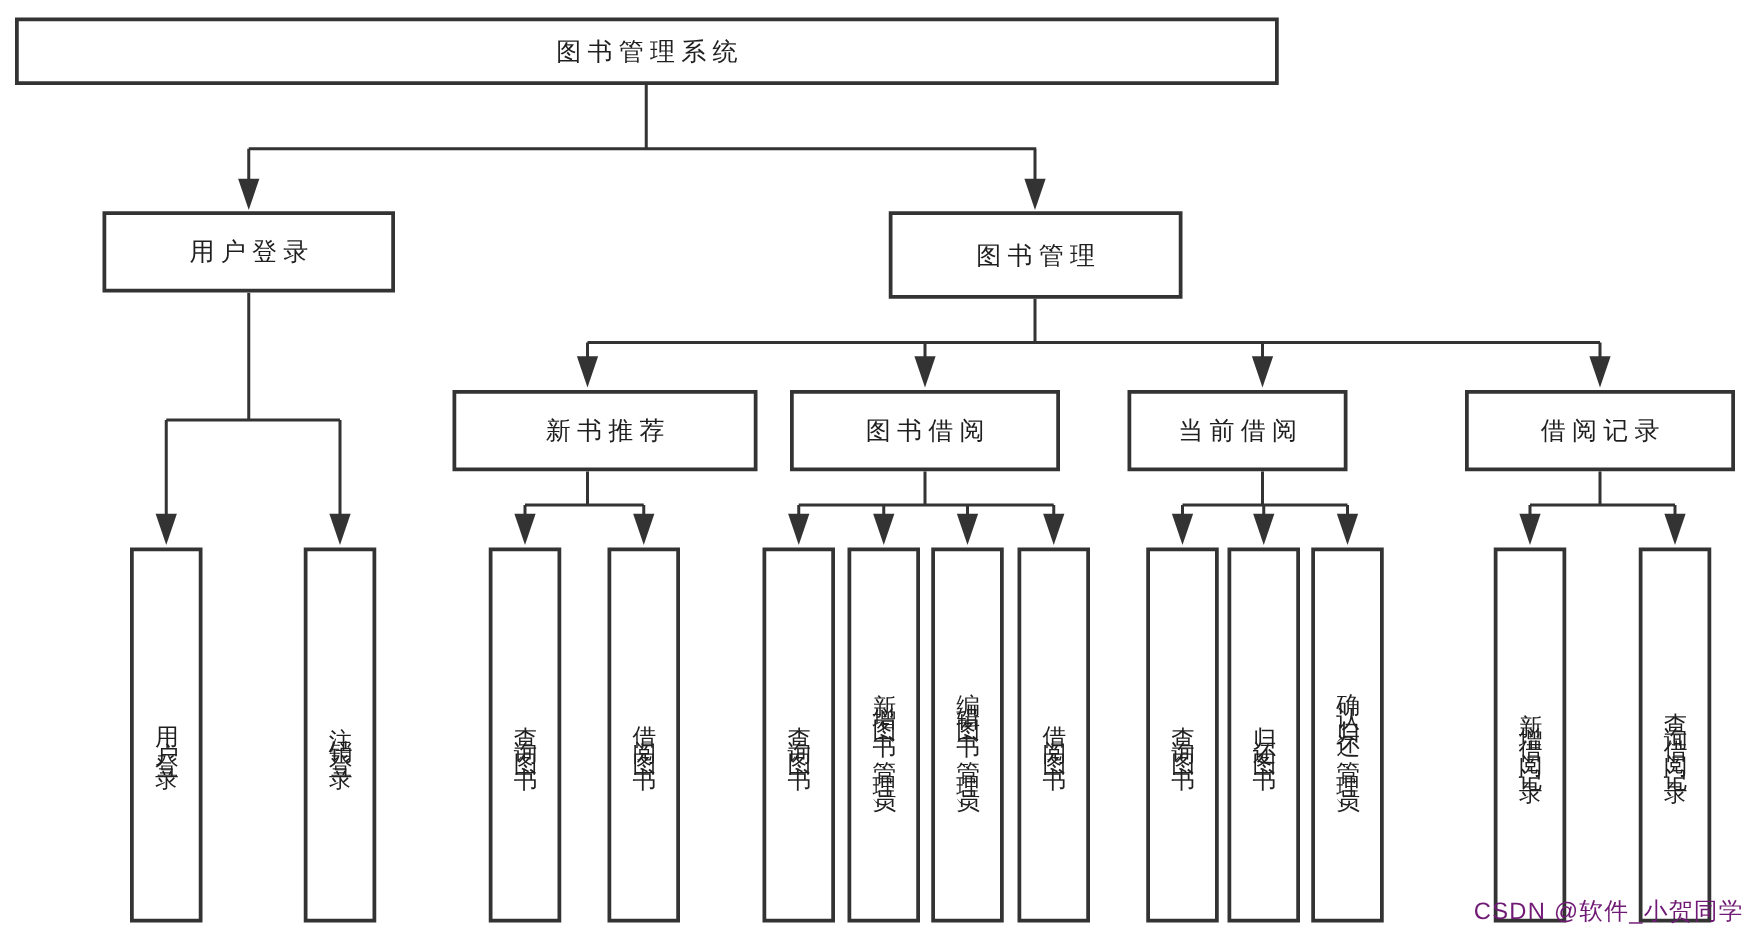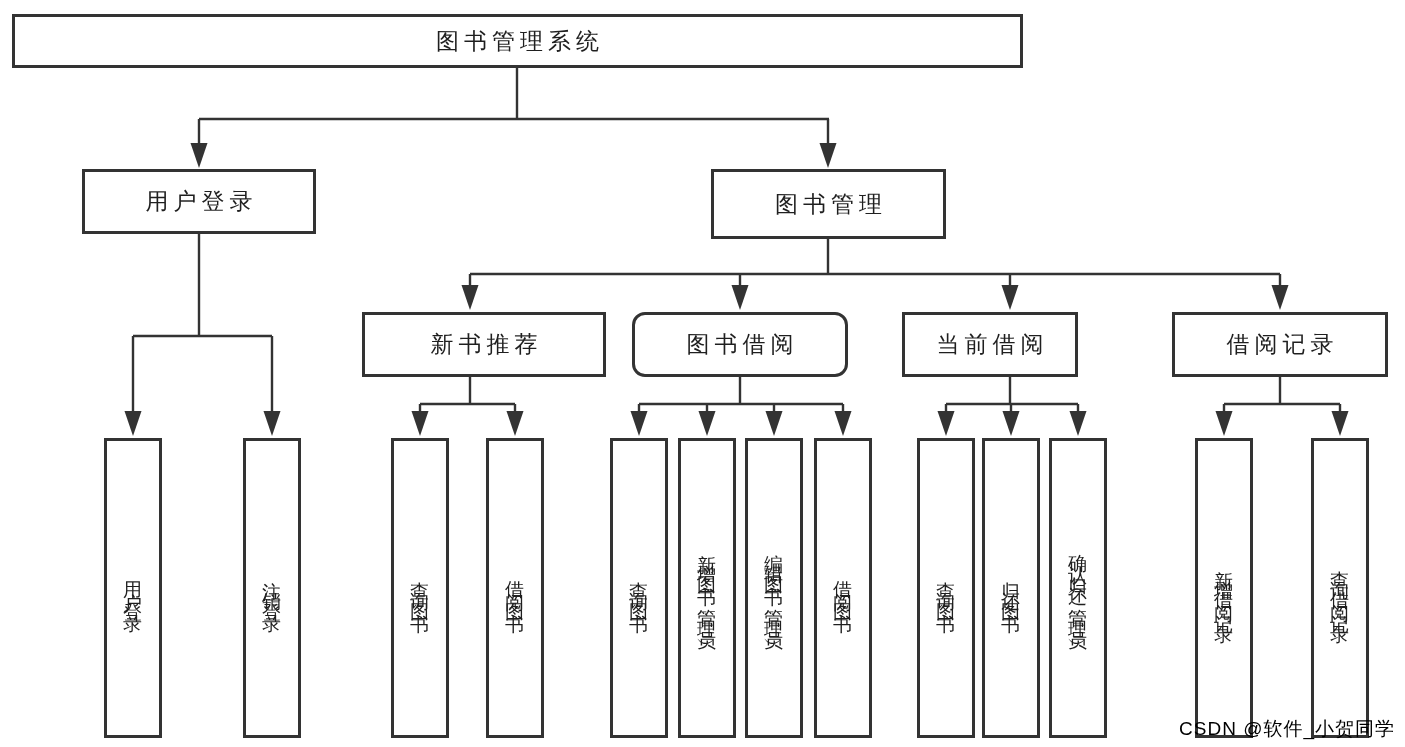--- a/index.html
+++ b/index.html
@@ -7,28 +7,28 @@
     position:relative;width:1405px;height:747px;background:#ffffff;overflow:hidden;
     font-family:"Liberation Sans","DejaVu Sans",sans-serif;color:#1f1f1f;
   }
   svg.connectors{position:absolute;left:0;top:0;width:1405px;height:747px;}
   svg.connectors path{stroke:#333333;stroke-width:2.4;fill:none;}
   svg.connectors polygon{fill:#333333;stroke:none;}
   .box{
     position:absolute;border:3px solid #333333;background:#ffffff;box-sizing:border-box;
     display:flex;align-items:center;justify-content:center;z-index:2;
   }
-  .hd{font-size:23px;letter-spacing:5px;text-indent:5px;white-space:nowrap;}
+  .hd{font-size:20px;letter-spacing:5px;text-indent:5px;white-space:nowrap;}
   .leaf span{
     writing-mode:vertical-rl;text-orientation:mixed;
     font-size:19px;letter-spacing:11px;line-height:1;white-space:nowrap;
   }
   .watermark{
     position:absolute;right:10px;bottom:5px;z-index:5;
-    font-size:19px;color:#000000;letter-spacing:1px;white-space:nowrap;
+    font-size:19px;color:#701a75;letter-spacing:1px;white-space:nowrap;
   }
 </style>
 </head>
 <body>
 
 <div class="canvas">
 
   <svg class="connectors" viewBox="0 0 1405 747" aria-hidden="true">
     <path d="M517 68 V119 M199 119 H829 M199 119 V160 M828 119 V160
              M828 234 V274 M470 274 H1280 M470 274 V302 M740 274 V302 M1010 274 V302 M1280 274 V302
@@ -65,21 +65,21 @@
   <div class="box hd" style="left:82px;top:169px;width:234px;height:65px;">
     <span>用户登录</span>
   </div>
   <div class="box hd" style="left:711px;top:169px;width:235px;height:70px;">
     <span>图书管理</span>
   </div>
 
   <div class="box hd" style="left:362px;top:312px;width:244px;height:65px;">
     <span>新书推荐</span>
   </div>
-  <div class="box hd" style="left:632px;top:312px;width:216px;height:65px;border-radius:13px;">
+  <div class="box hd" style="left:632px;top:312px;width:216px;height:65px;">
     <span>图书借阅</span>
   </div>
   <div class="box hd" style="left:902px;top:312px;width:176px;height:65px;">
     <span>当前借阅</span>
   </div>
   <div class="box hd" style="left:1172px;top:312px;width:216px;height:65px;align-items:center;">
     <span>借阅记录</span>
   </div>
 
   <div class="box leaf" style="left:104px;top:438px;width:58px;height:300px;">

